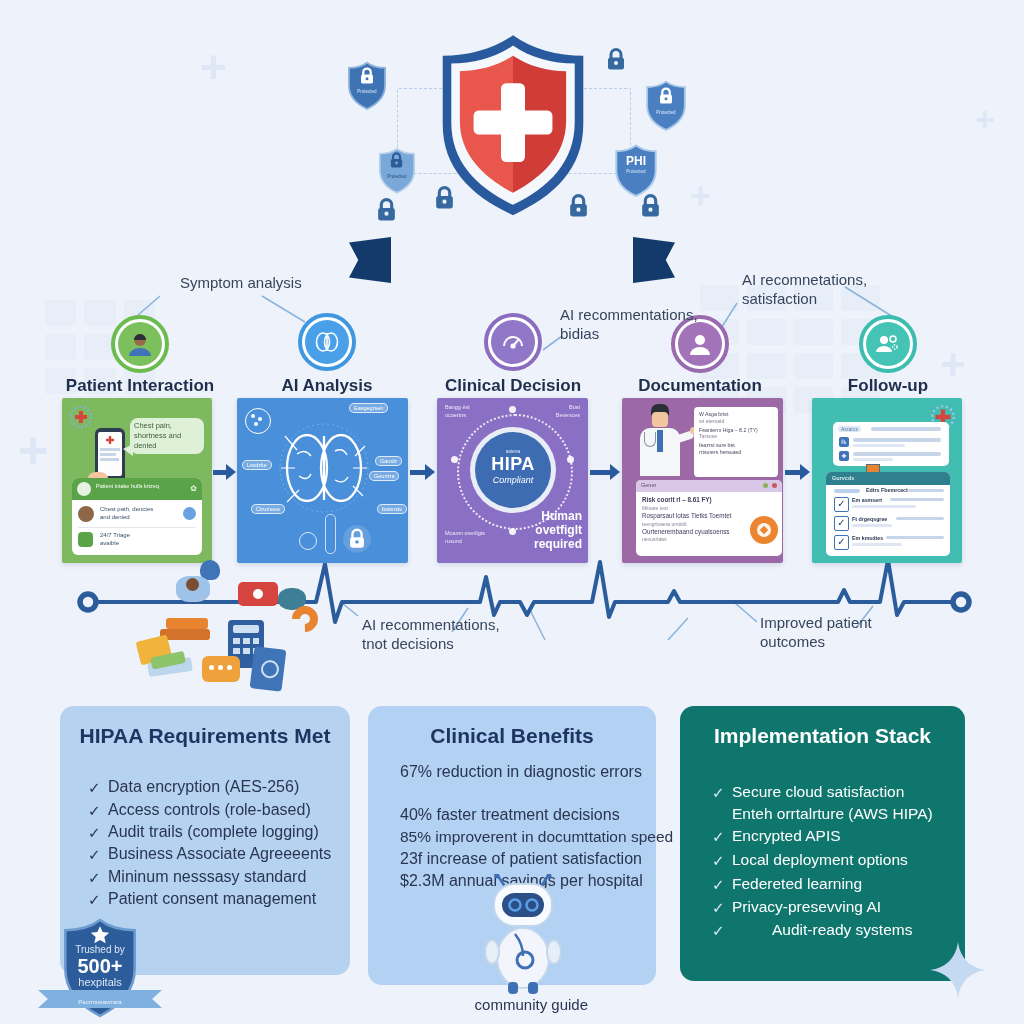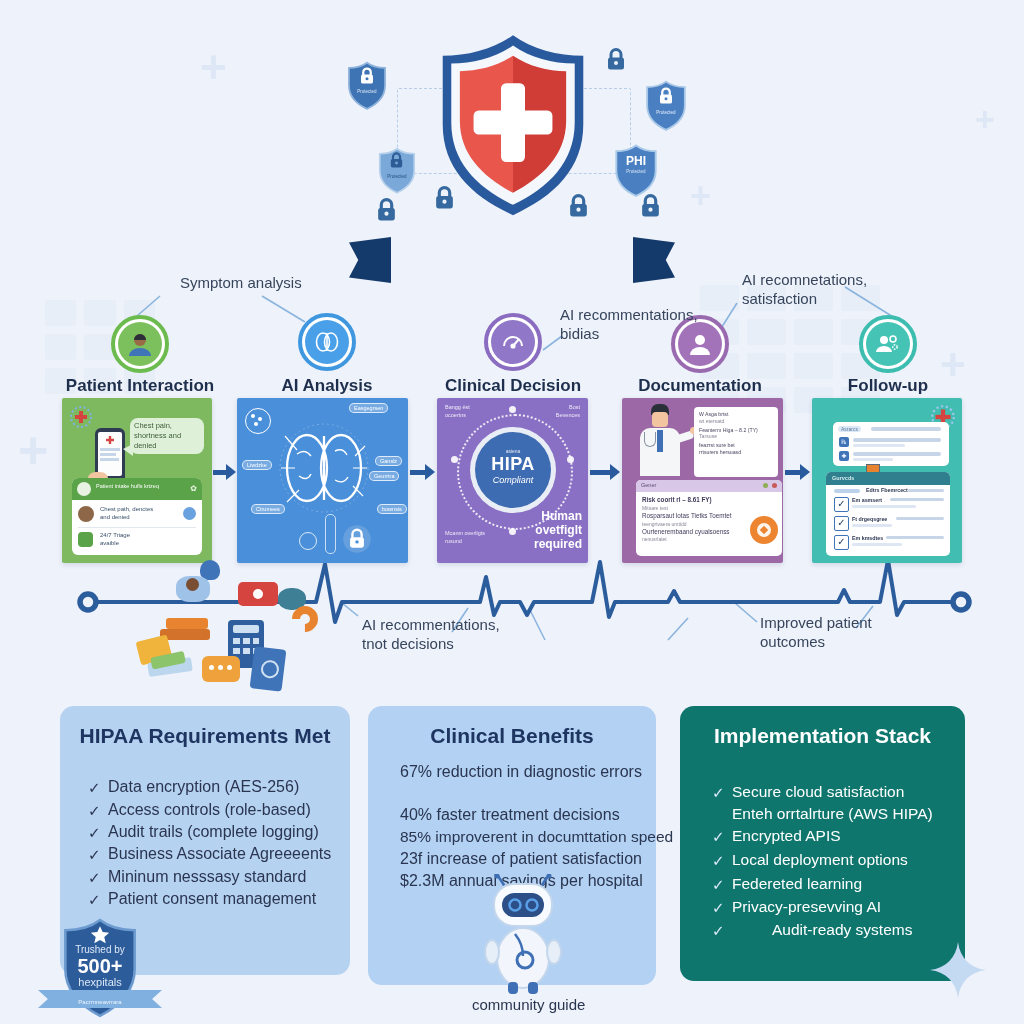--- a/index.html
+++ b/index.html
@@ -521,15 +521,15 @@
       <circle cx="64" cy="31" r="5.5" fill="none" stroke="#5aa0e8" stroke-width="2.5"></circle>
       <ellipse cx="55" cy="84" rx="26" ry="30" fill="#f2f6fc" stroke="#c3d6ec" stroke-width="2"></ellipse>
       <path d="M47 60 q8 10 8 22" fill="none" stroke="#3f6fb5" stroke-width="2.5"></path>
       <circle cx="57" cy="86" r="8" fill="none" stroke="#3f6fb5" stroke-width="3"></circle>
       <ellipse cx="24" cy="78" rx="7" ry="12" fill="#e6eef8" stroke="#c3d6ec" stroke-width="2"></ellipse>
       <ellipse cx="86" cy="78" rx="7" ry="12" fill="#e6eef8" stroke="#c3d6ec" stroke-width="2"></ellipse>
       <rect x="40" y="108" width="10" height="12" rx="4" fill="#3f6fb5"></rect>
       <rect x="60" y="108" width="10" height="12" rx="4" fill="#3f6fb5"></rect>
     </svg>
   </div>
-  <div class="caption" style="left:472px;top:996px;width:140px;text-align:left;">community guide</div>
+  <div class="caption" style="left:448px;top:996px;width:140px;text-align:right;">community guide</div>
 
 </div>
 
 </body></html>

